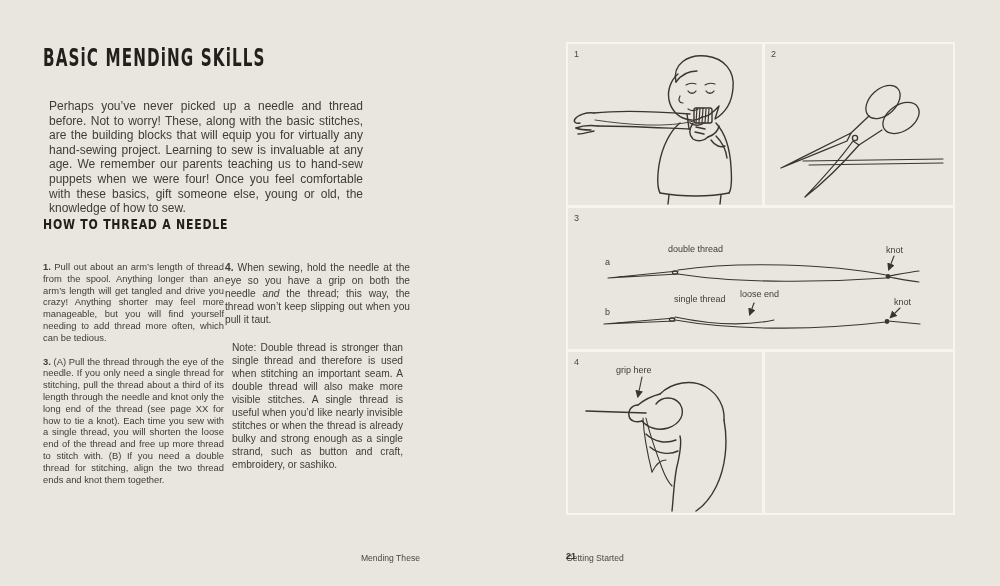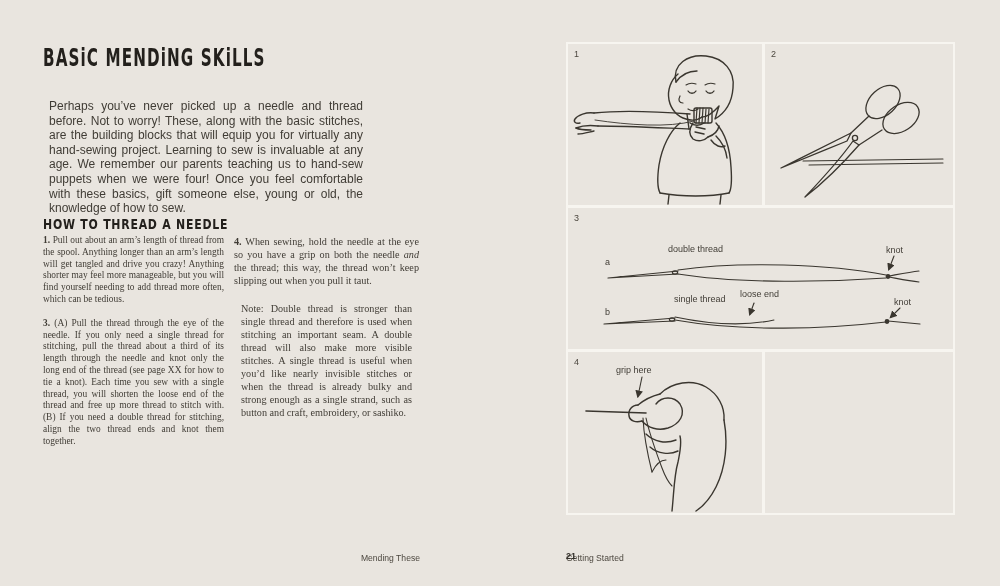--- a/index.html
+++ b/index.html
@@ -20,21 +20,21 @@
   .intro{
     position:absolute;left:43px;top:93px;width:314px;margin:6px;
     font-size:12px;line-height:14.6px;text-align:justify;
   }
   .section-heading{
     position:absolute;left:43px;top:215px;margin:0;white-space:nowrap;
     font-family:"DejaVu Sans",sans-serif;font-weight:900;font-size:11.5px;
     letter-spacing:0.8px;color:#23201c;
     transform:scale(0.95,1.3);transform-origin:left top;
   }
-  .columns{position:absolute;left:43px;top:235px;width:377px;display:flex;gap:10px;font-family:Liberation Serif, serif;}
+  .columns{position:absolute;left:43px;top:261px;width:377px;display:flex;gap:1px;}
   .col{text-align:justify;}
   .col-a{width:181px;font-size:9.4px;line-height:11.8px;}
   .col-b{width:185px;font-size:10.2px;line-height:13px;}
   .step{margin:0 0 12px 0;}
   .col-b .step{margin-bottom:15px;}
   .num{font-weight:bold;}
   .note{margin:7px;}
 
   
   .pgnum{position:absolute;top:551px;font-size:9px;font-weight:bold;color:#33302b;}

